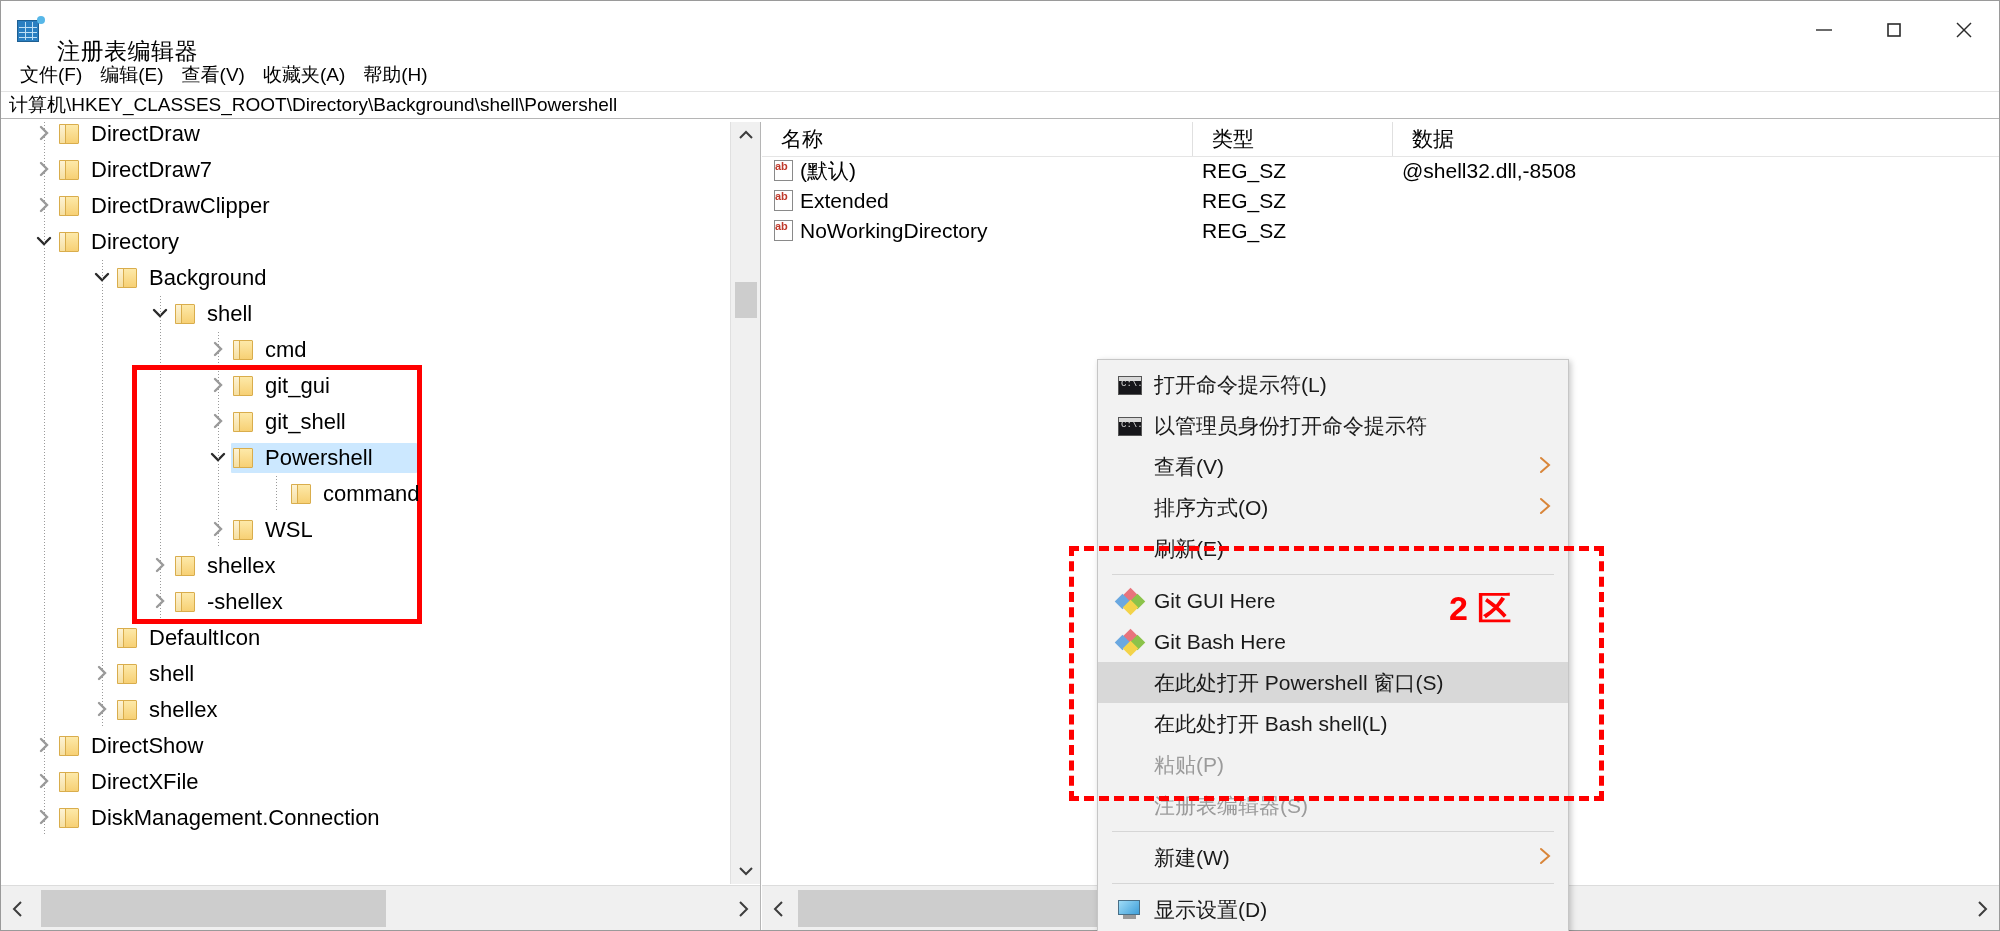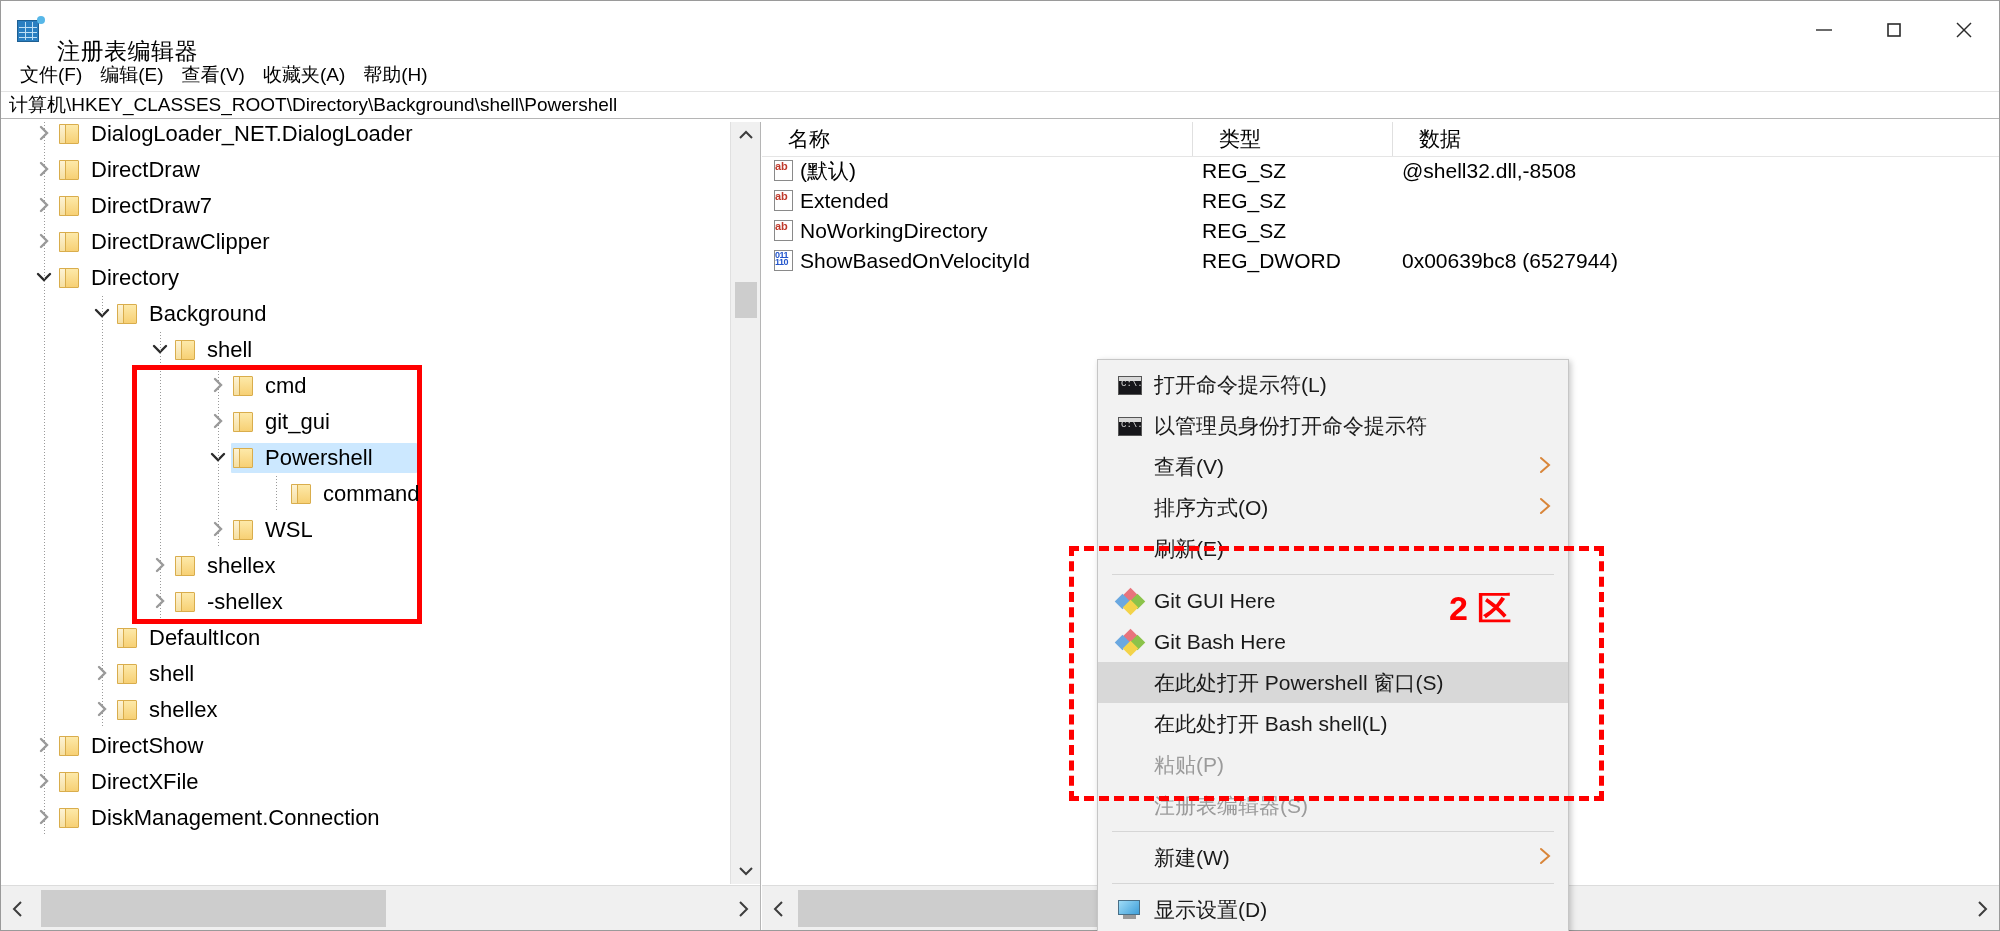--- a/index.html
+++ b/index.html
@@ -125,21 +125,21 @@
   
   .right-pane{
     position:absolute;left:761px;right:0;top:0;bottom:0;background:#fff;
   }
   .lv-header{
     position:absolute;left:0;right:0;top:0;height:34px;background:#fff;
     border-bottom:1px solid #e5e5e5;
   }
   .colh{
     position:absolute;top:0;height:34px;display:flex;align-items:center;
-    font-size:21px;color:#000;padding-left:26px;box-sizing:border-box;
+    font-size:21px;color:#000;padding-left:19px;box-sizing:border-box;
     border-left:1px solid #e0e0e0;
     font-family:Liberation Mono, monospace;
   }
   .colh:first-child{border-left:none;}
   .lv-rows{position:absolute;left:0;right:0;top:34px;bottom:0;overflow:hidden;}
   .lvrow{height:30px;position:relative;}
   .lvcell{
     position:absolute;top:0;height:30px;display:flex;align-items:center;
     font-size:21px;color:#000;white-space:nowrap;
   }
@@ -278,31 +278,20 @@
         <div class="tree" id="tree-root" style="top: -6px;">
             <div class="trow">
               <div class="twig" style="left: 43px;"></div>
               <div class="chev" style="margin-left: 30px;"><svg width="16" height="20" viewBox="0 0 16 20">
                   <polyline points="5,4 11,10 5,16" fill="none" stroke="#9a9a9a" stroke-width="2.4" stroke-linecap="round"></polyline>
                 </svg></div>
               <div class="folder">
                 <div class="fb"></div>
                 <div class="fl"></div>
               </div>
-              <span class="tlabel">DialogLoader_NET.DialogLoader</span>
-            </div>
-            <div class="trow">
-              <div class="twig" style="left: 43px;"></div>
-              <div class="chev" style="margin-left: 30px;"><svg width="16" height="20" viewBox="0 0 16 20">
-                  <polyline points="5,4 11,10 5,16" fill="none" stroke="#9a9a9a" stroke-width="2.4" stroke-linecap="round"></polyline>
-                </svg></div>
-              <div class="folder">
-                <div class="fb"></div>
-                <div class="fl"></div>
-              </div>
               <span class="tlabel">DirectDraw</span>
             </div>
             <div class="trow">
               <div class="twig" style="left: 43px;"></div>
               <div class="chev" style="margin-left: 30px;"><svg width="16" height="20" viewBox="0 0 16 20">
                   <polyline points="5,4 11,10 5,16" fill="none" stroke="#9a9a9a" stroke-width="2.4" stroke-linecap="round"></polyline>
                 </svg></div>
               <div class="folder">
                 <div class="fb"></div>
                 <div class="fl"></div>
@@ -376,20 +365,34 @@
               <div class="twig" style="left: 159px;"></div>
               <div class="twig" style="left: 217px;"></div>
               <div class="chev" style="margin-left: 204px;"><svg width="16" height="20" viewBox="0 0 16 20">
                   <polyline points="5,4 11,10 5,16" fill="none" stroke="#9a9a9a" stroke-width="2.4" stroke-linecap="round"></polyline>
                 </svg></div>
               <div class="folder">
                 <div class="fb"></div>
                 <div class="fl"></div>
               </div>
               <span class="tlabel">git_gui</span>
+            </div>
+            <div class="trow">
+              <div class="twig" style="left: 43px;"></div>
+              <div class="twig" style="left: 101px;"></div>
+              <div class="twig" style="left: 159px;"></div>
+              <div class="twig" style="left: 217px;"></div>
+              <div class="chev" style="margin-left: 204px;"><svg width="16" height="20" viewBox="0 0 16 20">
+                  <polyline points="5,4 11,10 5,16" fill="none" stroke="#9a9a9a" stroke-width="2.4" stroke-linecap="round"></polyline>
+                </svg></div>
+              <div class="folder">
+                <div class="fb"></div>
+                <div class="fl"></div>
+              </div>
+              <span class="tlabel">git_shell</span>
             </div>
             <div class="trow">
               <div class="twig" style="left: 43px;"></div>
               <div class="twig" style="left: 101px;"></div>
               <div class="twig" style="left: 159px;"></div>
               <div class="twig" style="left: 217px;"></div>
               <div class="sel" style="left: 230px; width: 186px;"></div>
               <div class="chev open" style="margin-left: 204px;"><svg width="20" height="16" viewBox="0 0 20 16">
                   <polyline points="4,5 10,11 16,5" fill="none" stroke="#2b2b2b" stroke-width="2.4" stroke-linecap="round"></polyline>
                 </svg></div>
@@ -585,31 +588,20 @@
             <div class="lvcell" style="left: 10px; width: 420px;">
               <span class="vicon sz">
                 <span class="pg"></span>
                 <span class="tx">ab</span>
               </span>
               <span>NoWorkingDirectory</span>
             </div>
             <div class="lvcell" style="left: 440px; width: 190px;">REG_SZ</div>
             <div class="lvcell" style="left: 640px; width: 560px;"></div>
           </div>
-          <div class="lvrow">
-            <div class="lvcell" style="left: 10px; width: 420px;">
-              <span class="vicon dw">
-                <span class="pg"></span>
-                <span class="tx">011<br>110</span>
-              </span>
-              <span>ShowBasedOnVelocityId</span>
-            </div>
-            <div class="lvcell" style="left: 440px; width: 190px;">REG_DWORD</div>
-            <div class="lvcell" style="left: 640px; width: 560px;">0x00639bc8 (6527944)</div>
-          </div>
         </div>
 
       <div class="r-hscroll">
         <div class="arr lt">
           <svg width="16" height="20" viewBox="0 0 16 20">
               <polyline points="11,3 4,10 11,17" fill="none" stroke="#3d3d3d" stroke-width="2"></polyline>
             </svg>
         </div>
         <div class="thumb" style="left:36px;width:710px;"></div>
         <div class="arr rt">

